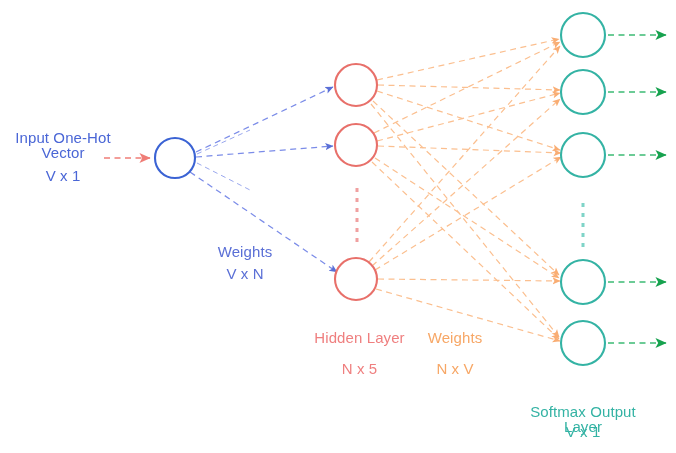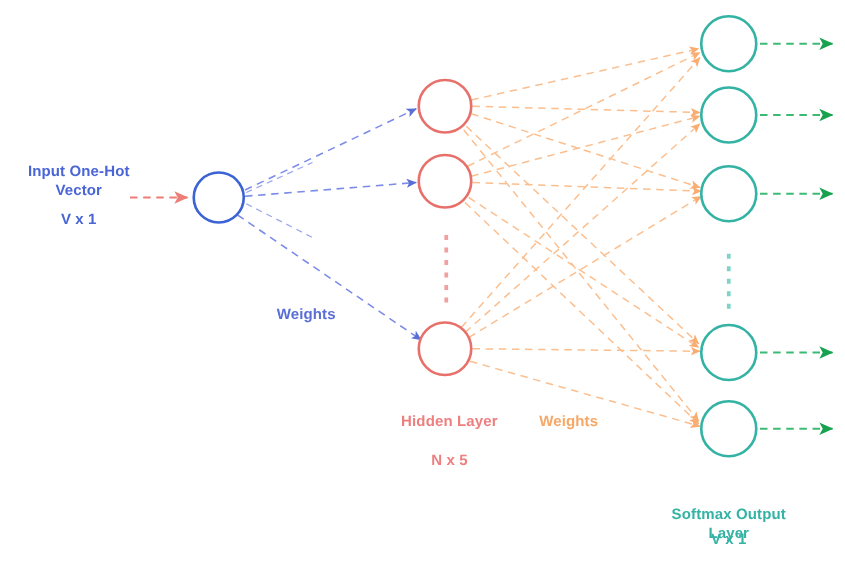--- a/index.html
+++ b/index.html
@@ -20,22 +20,22 @@
   #diagram-svg {
     position: absolute;
     left: 0;
     top: 0;
     width: 676px;
     height: 453px;
   }
   .lbl {
     position: absolute;
     font-family: "Liberation Sans", sans-serif;
-    font-weight: bold;
-    font-size: 12px;
+    font-weight: normal;
+    font-size: 15px;
     line-height: 15px;
     text-align: center;
     white-space: pre-line;
     letter-spacing: 0.1px;
   }
   .lbl-input-title   { left: 3px;   top: 130px; width: 120px; color: #4a66d6; }
   .lbl-input-dim     { left: 3px;   top: 168px; width: 120px; color: #4a66d6; }
   .lbl-w1-title      { left: 195px; top: 244px; width: 100px; color: #5a6fd6; }
   .lbl-w1-dim        { left: 195px; top: 266px; width: 100px; color: #5a6fd6; }
   .lbl-hidden-title  { left: 297px; top: 330px; width: 125px; color: #ef7f7f; }
@@ -145,23 +145,25 @@
       <line x1="608" y1="282" x2="666" y2="282" marker-end="url(#ah-green)"></line>
       <line x1="608" y1="343" x2="666" y2="343" marker-end="url(#ah-green)"></line>
     </g>
   </svg>
 
   <div class="lbl lbl-input-title">Input One-Hot
 Vector</div>
   <div class="lbl lbl-input-dim">V x 1</div>
 
   <div class="lbl lbl-w1-title">Weights</div>
+  <div class="lbl lbl-w1-dim">V x N</div>
 
   <div class="lbl lbl-hidden-title">Hidden Layer</div>
   <div class="lbl lbl-hidden-dim">N x 5</div>
 
   <div class="lbl lbl-w2-title">Weights</div>
+  <div class="lbl lbl-w2-dim">N x V</div>
 
   <div class="lbl lbl-out-title">Softmax Output
 Layer</div>
   <div class="lbl lbl-out-dim">V x 1</div>
 
 </div>
 
 </body></html>

